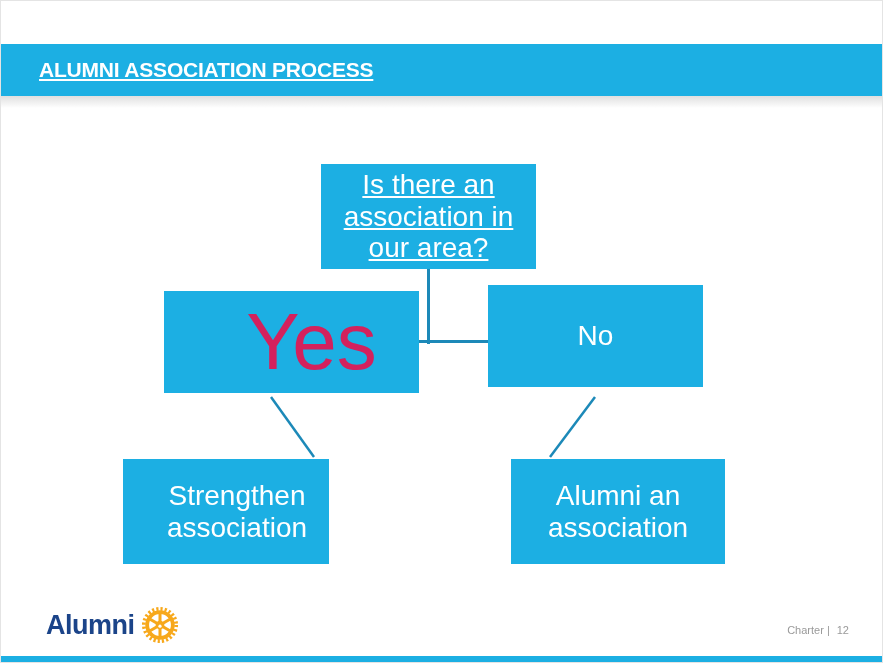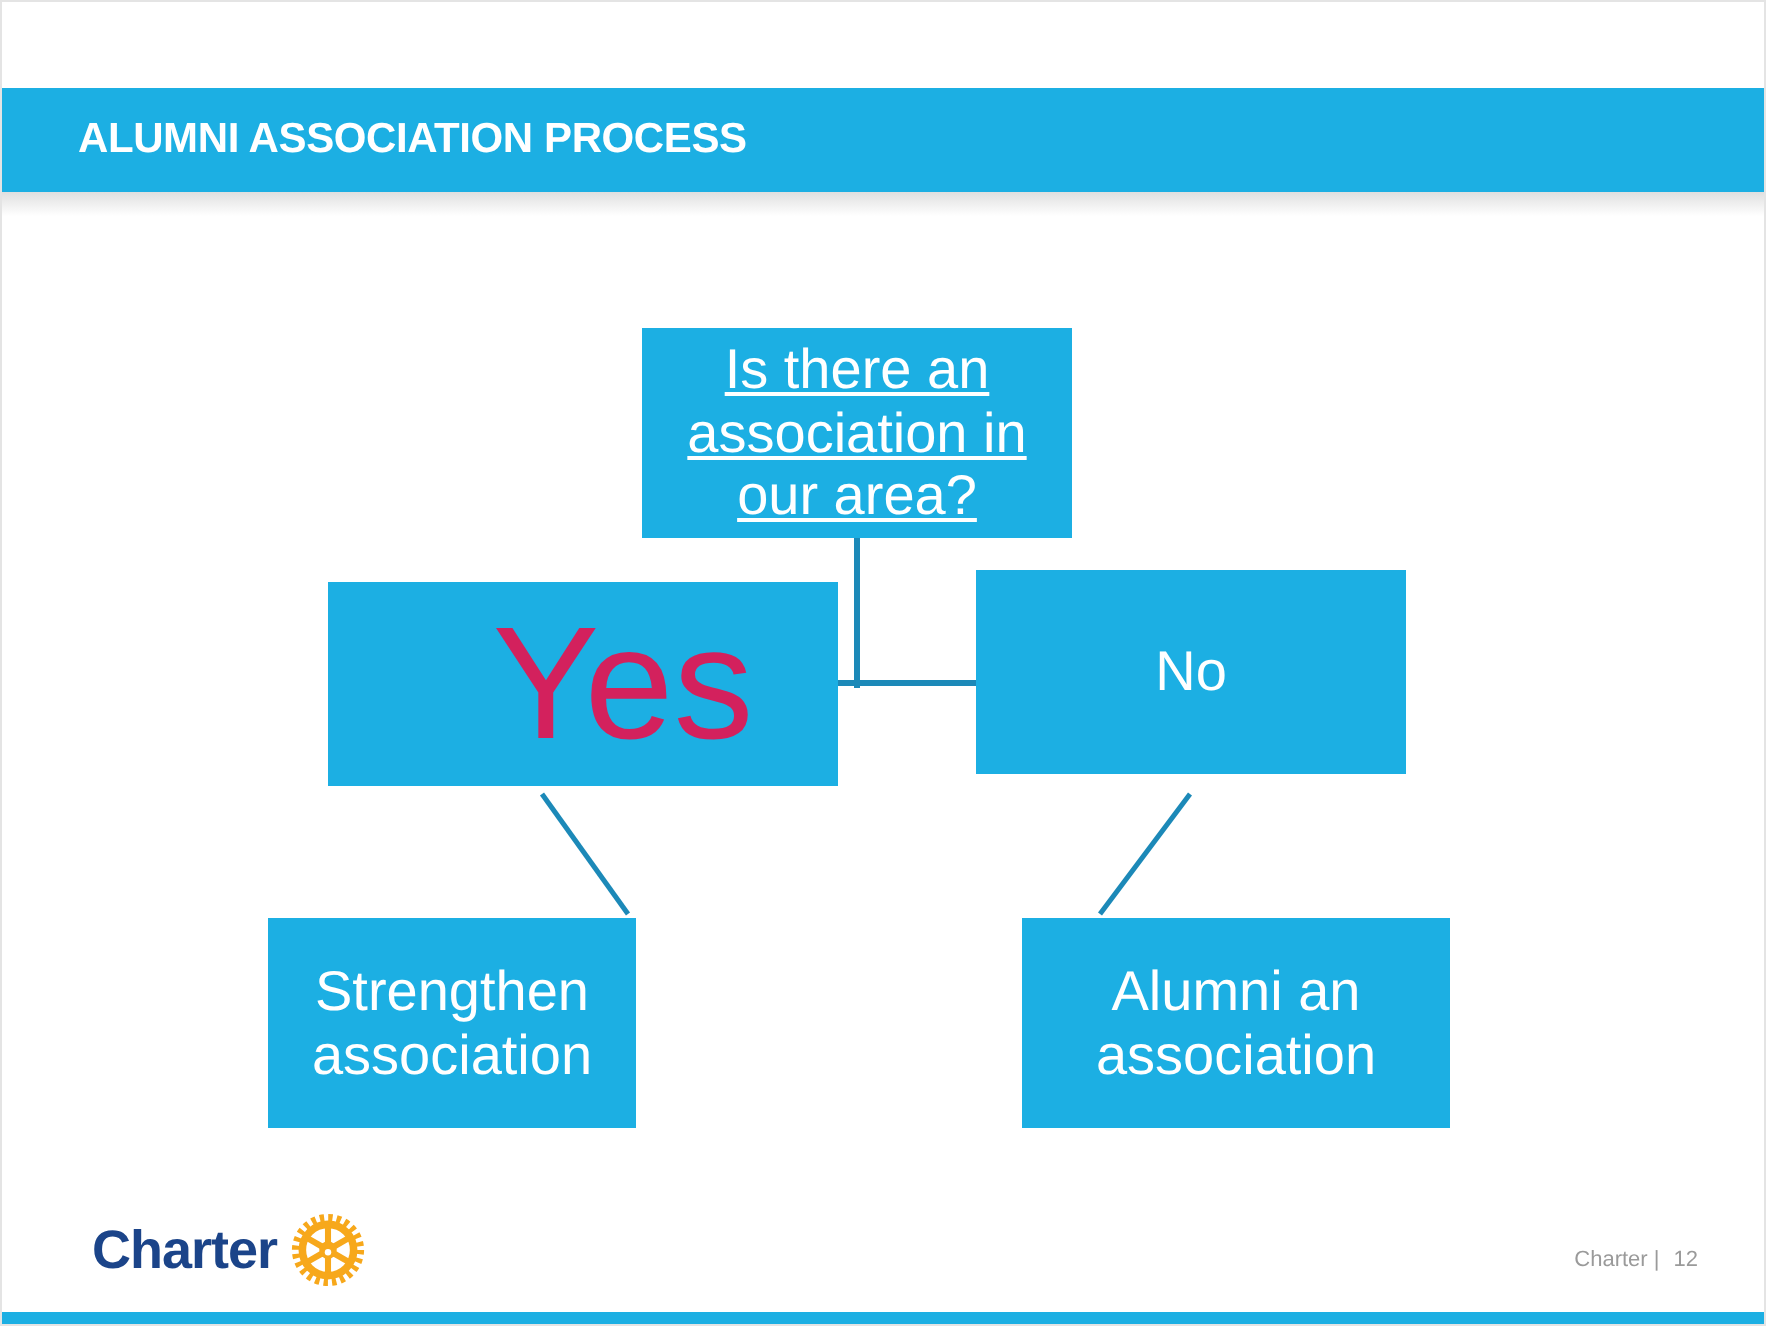--- a/index.html
+++ b/index.html
@@ -21,20 +21,21 @@
     background:var(--accent-cyan, #1CAFE3);
     display:flex; align-items:center;
   }
   .header h1 {
     margin:0 0 0 38px;
     color:#ffffff;
     font-size:21px;
     font-weight:bold;
     letter-spacing:-0.2px;
     white-space:nowrap;
+    text-decoration:underline;
   }
   .header-shadow {
     position:absolute; left:0; top:95px;
     width:100%; height:12px;
     background:linear-gradient(to bottom, rgba(150,150,150,0.30), rgba(150,150,150,0));
   }
 
   
   .connectors {
     position:absolute; left:0; top:0;
@@ -52,21 +53,21 @@
     display:flex; align-items:center; justify-content:center;
     text-align:center;
     font-size:28px;
     line-height:1.13;
   }
   .box .box-label { white-space:pre-line; }
 
   .box-question   { left:320px; top:163px; width:215px; height:105px;text-decoration:underline; }
   .box-yes        { left:163px; top:290px; width:215px; height:102px;padding-left:40px; }
   .box-no         { left:487px; top:284px; width:215px; height:102px; }
-  .box-strengthen { left:133px; top:458px; width:184px; height:105px; }
+  .box-strengthen { left:122px; top:458px; width:184px; height:105px;padding-left:22px; }
   .box-charter    { left:510px; top:458px; width:214px; height:105px; }
 
   .box-yes .box-label {
     color:var(--yes-pink, #D3215D);
     font-size:80px;
     line-height:1;
     font-weight:normal;
   }
 
   
@@ -132,21 +133,21 @@
     <span class="box-label">Strengthen
 association</span>
   </div>
 
   <div class="box box-charter">
     <span class="box-label">Alumni an
 association</span>
   </div>
 
   <div class="logo">
-    <span class="logo-text">Charter</span>
+    <span class="logo-text">Alumni</span>
     <svg class="wheel" viewBox="0 0 40 40">
       <circle class="gold-stroke" cx="20" cy="20" r="17" stroke-width="4" stroke-dasharray="2.3 2.15"></circle>
       <circle class="gold-stroke" cx="20" cy="20" r="13.5" stroke-width="4"></circle>
       <g class="gold-stroke" stroke-width="3.2">
         <line x1="20" y1="20" x2="20" y2="8"></line>
         <line x1="20" y1="20" x2="30.4" y2="14"></line>
         <line x1="20" y1="20" x2="30.4" y2="26"></line>
         <line x1="20" y1="20" x2="20" y2="32"></line>
         <line x1="20" y1="20" x2="9.6" y2="26"></line>
         <line x1="20" y1="20" x2="9.6" y2="14"></line>

